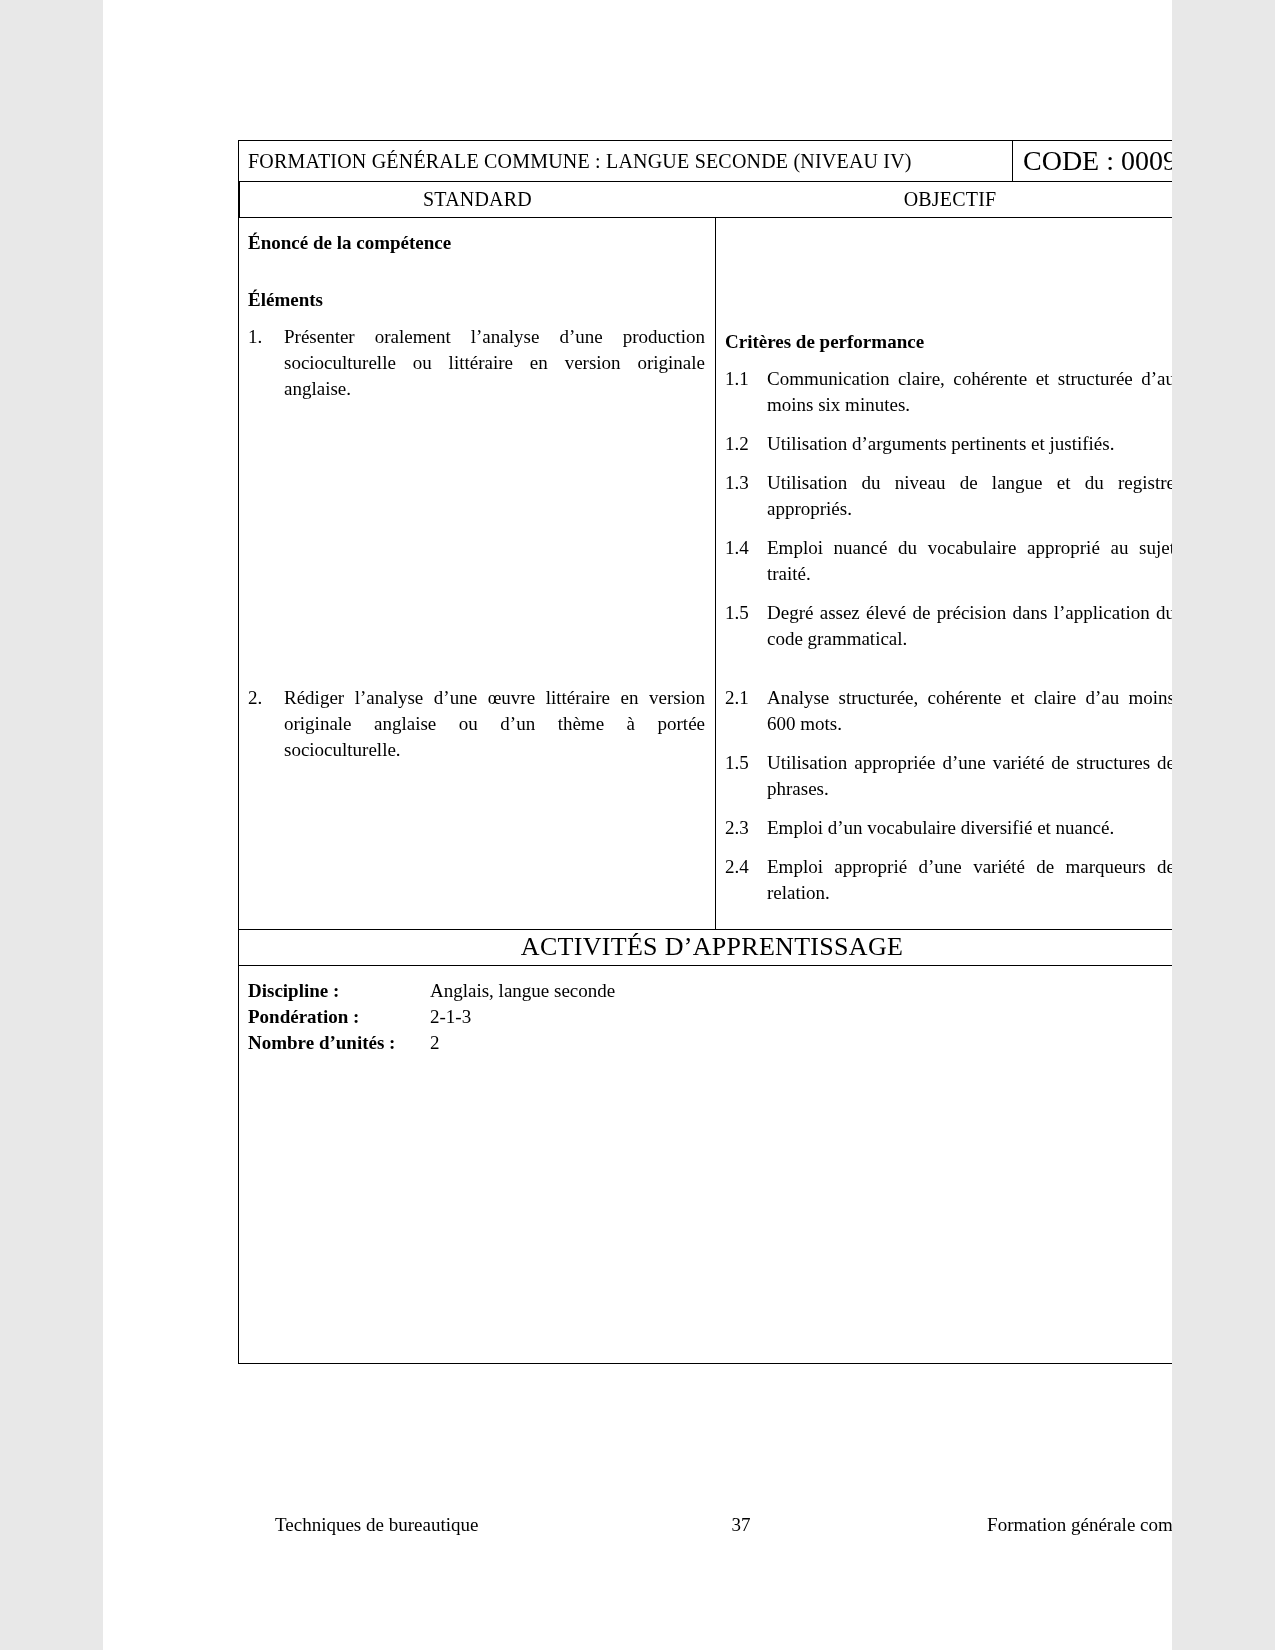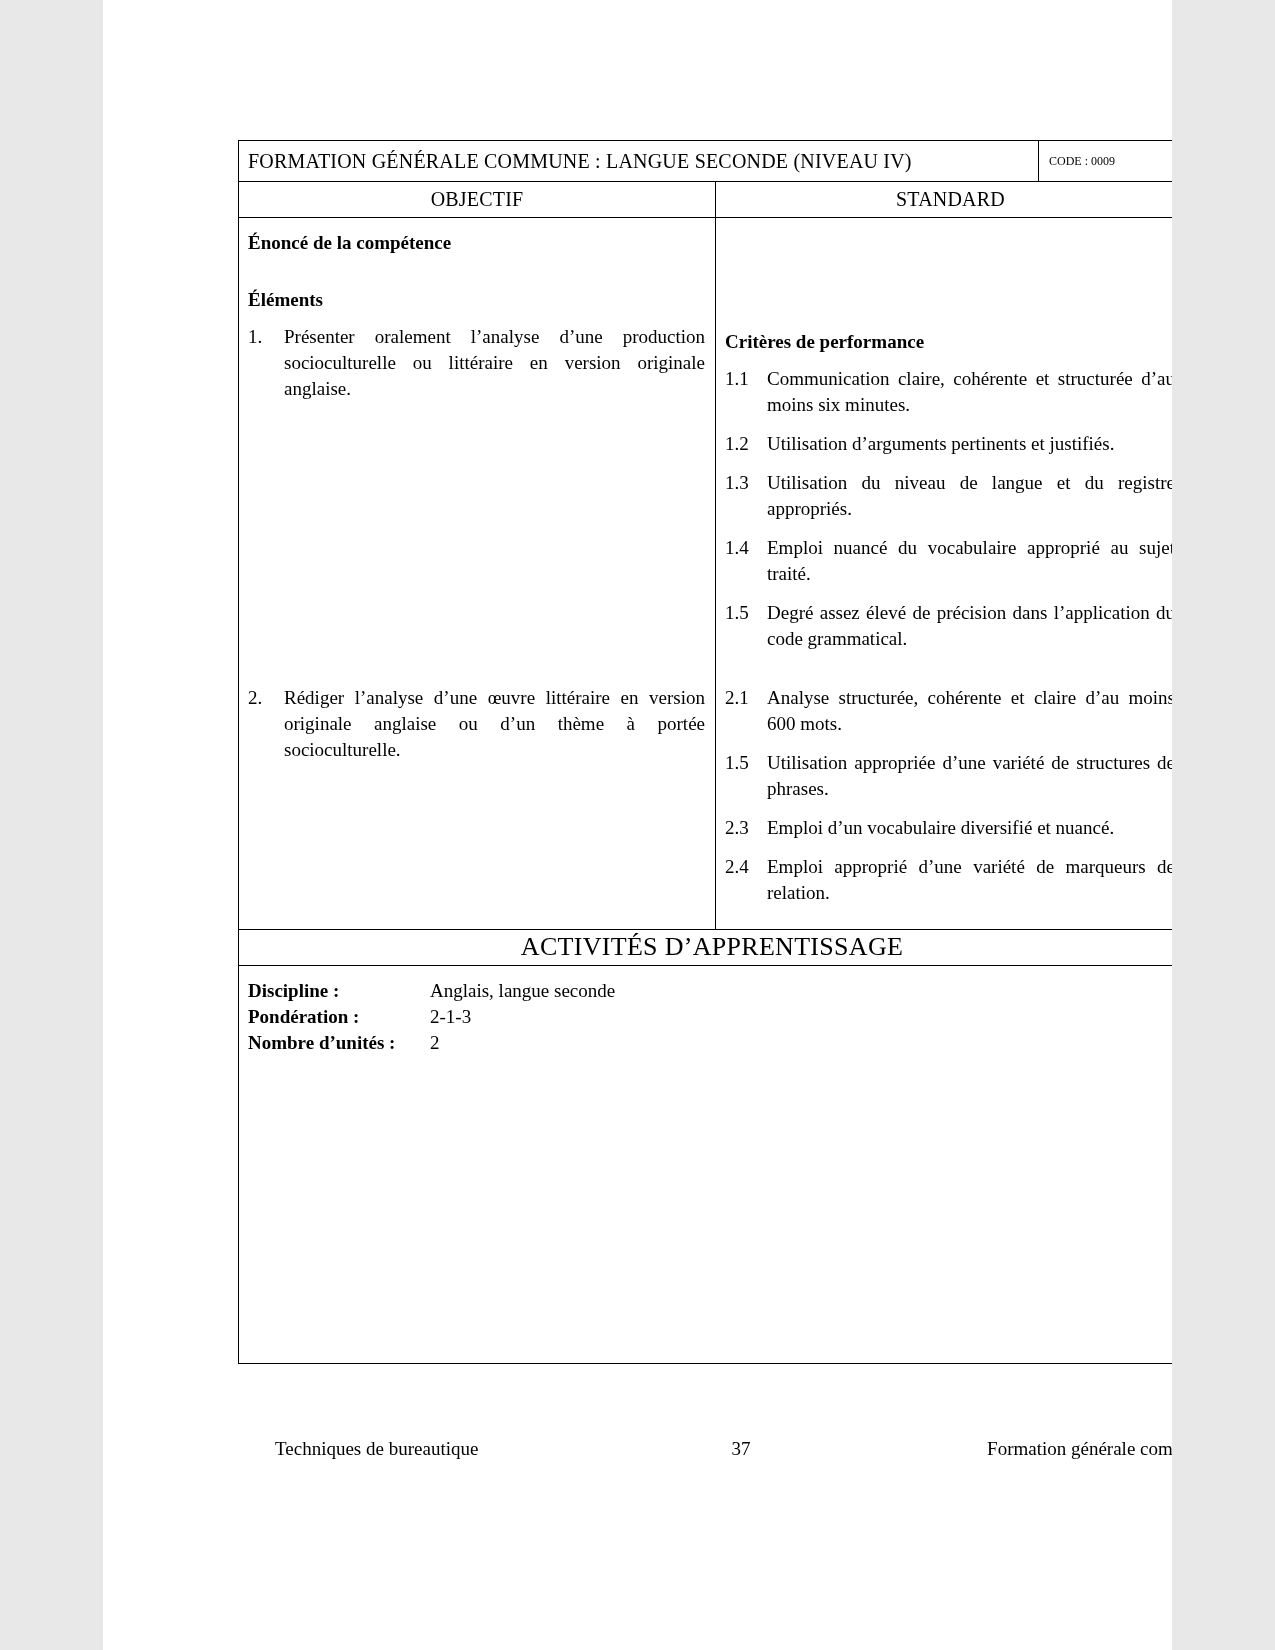--- a/index.html
+++ b/index.html
@@ -31,21 +31,21 @@
   .title-cell {
     flex: 1 1 auto;
     padding: 7px 10px 7px 9px;
     font-size: 20px;
     letter-spacing: 0.2px;
   }
   .code-cell {
     flex: 0 0 128px;
     border-left: 1.7px solid #000;
     padding: 7px 8px 7px 10px;
-    font-size: 12px;
+    font-size: 28px;
     white-space: nowrap;
   }
 
   
   .colhead-row { display: grid; grid-template-columns: 476px 1fr; }
   .colhead-row .cell {
     text-align: center;
     padding: 4px 6px 5px 6px;
     font-size: 20px;
     letter-spacing: 0.2px;
@@ -81,21 +81,21 @@
   
   .bottom-cell { min-height: 398px; padding: 12px 10px 10px 9px; box-sizing: border-box; }
   .info-line { display: flex; }
   .info-line .lbl { flex: 0 0 182px; font-weight: bold; }
   .info-line .val { flex: 1 1 auto; }
 
   
   .footer {
     position: absolute;
     left: 135px;
-    top: 1436px;
+    top: 1512px;
     width: 948px;
     display: grid;
     grid-template-columns: 1fr auto 1fr;
     font-size: 19px;
     padding-left: 29px;
   }
   .footer .f-left  { text-align: left; padding-left: 8px; }
   .footer .f-mid   { text-align: center; }
   .footer .f-right { text-align: right; }
 </style>
@@ -105,22 +105,22 @@
 <div class="page">
 
   <div class="doc-table">
 
     <div class="row header-row">
       <div class="title-cell">FORMATION GÉNÉRALE COMMUNE : LANGUE SECONDE (NIVEAU IV)</div>
       <div class="code-cell">CODE : 0009</div>
     </div>
 
     <div class="row colhead-row">
+      <div class="cell rightcol">STANDARD</div>
       <div class="cell leftcol">OBJECTIF</div>
-      <div class="cell rightcol">STANDARD</div>
     </div>
 
     <div class="row body-grid">
 
       <div class="bcell leftcol">
         <p class="bold">Énoncé de la compétence</p>
         <p class="bold elements-heading">Éléments</p>
         <div class="items" id="elements-group-1">
             <div class="num-item">
               <span class="num">1.</span>

